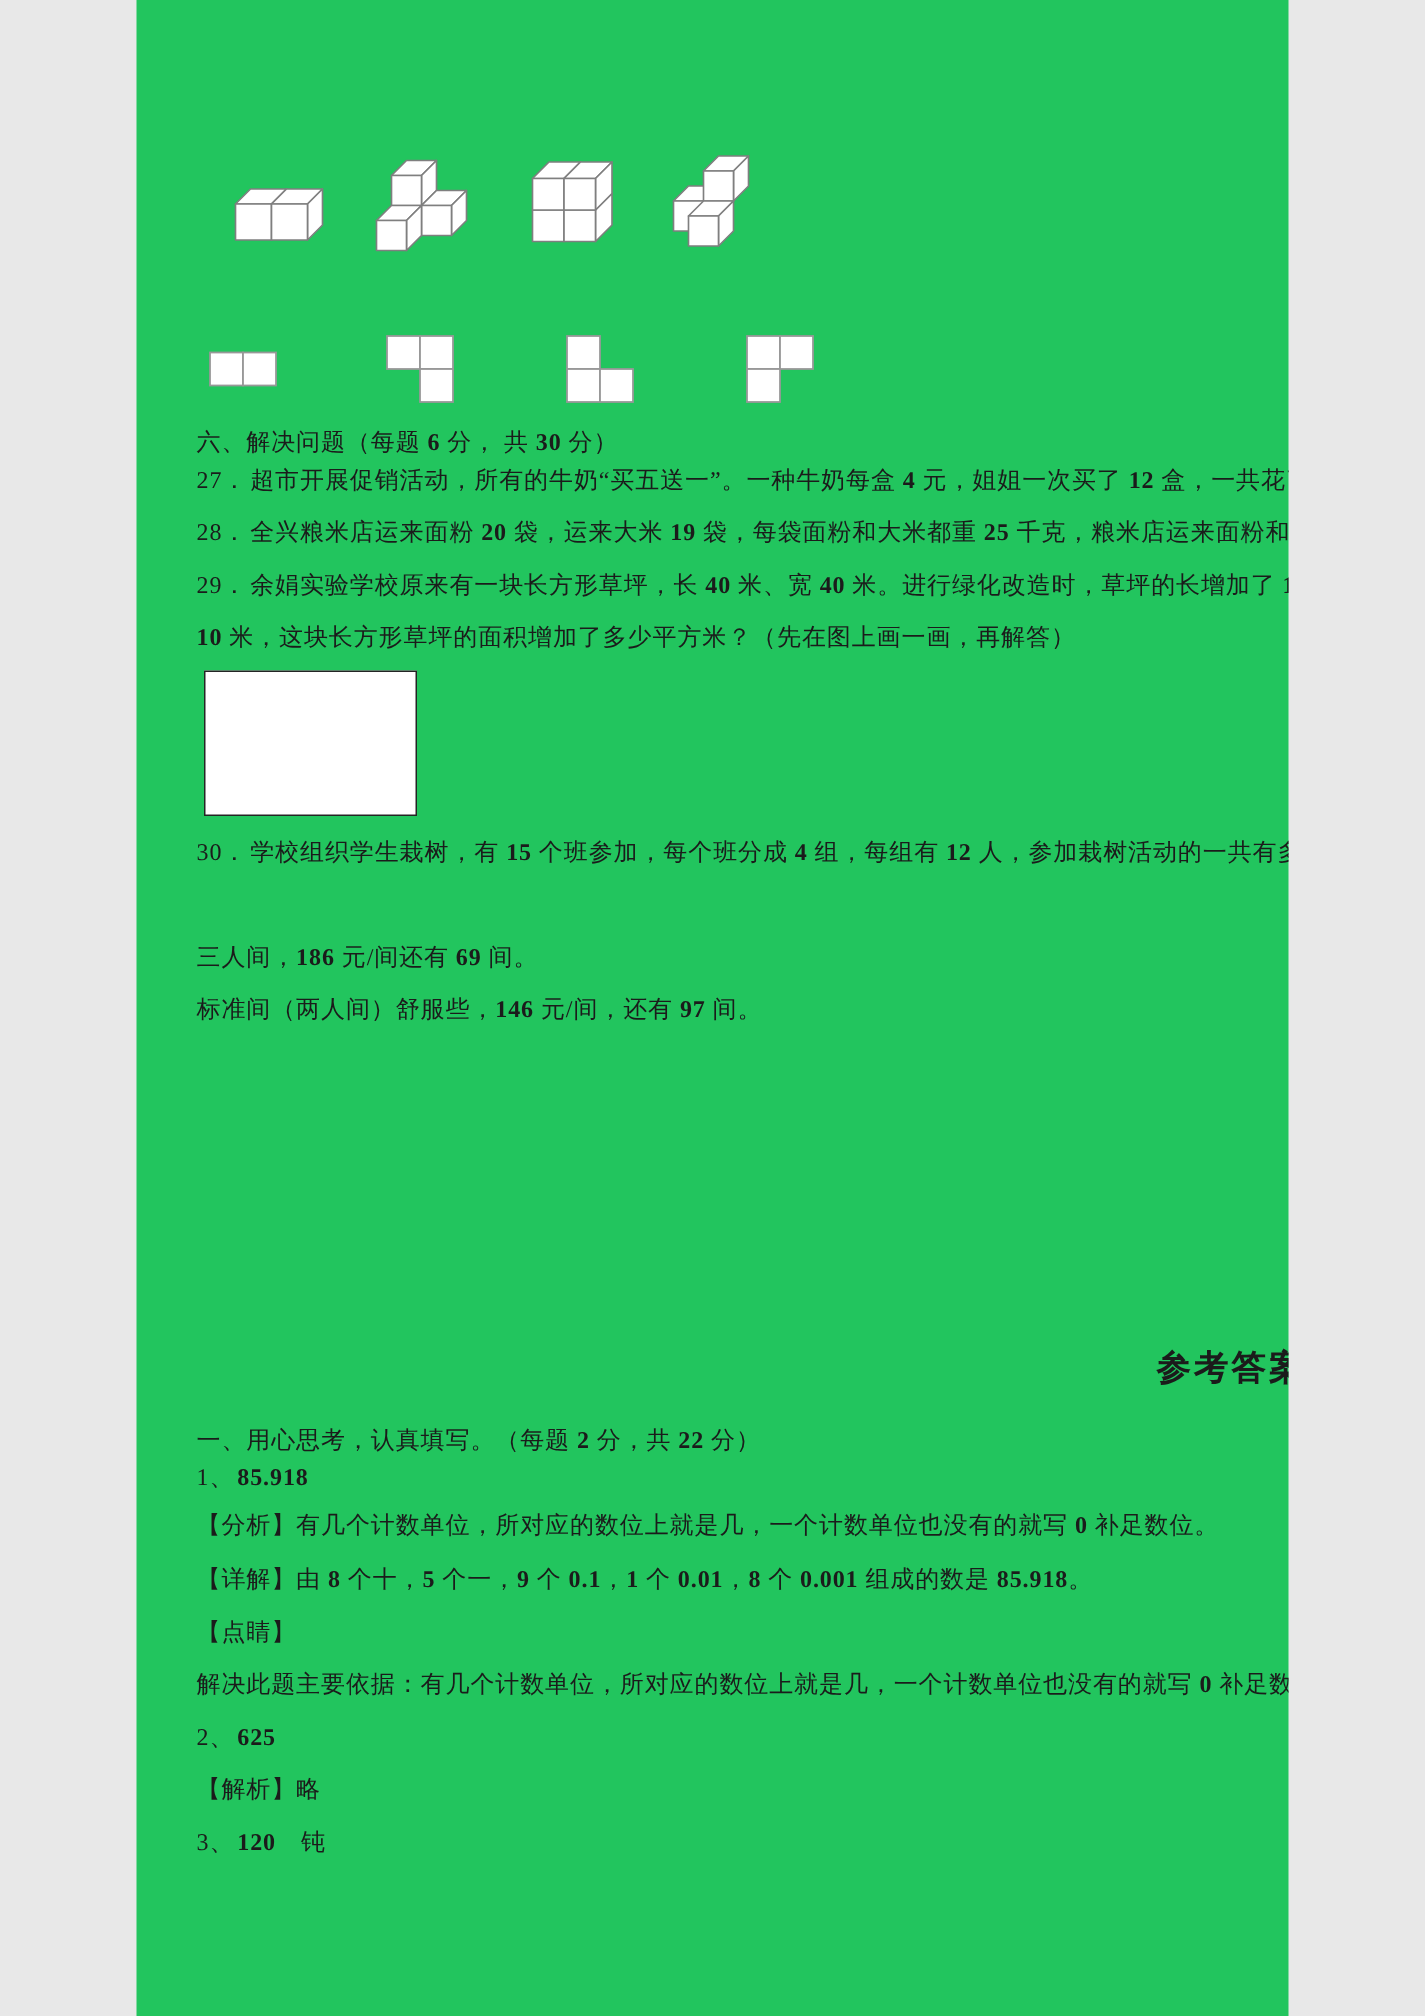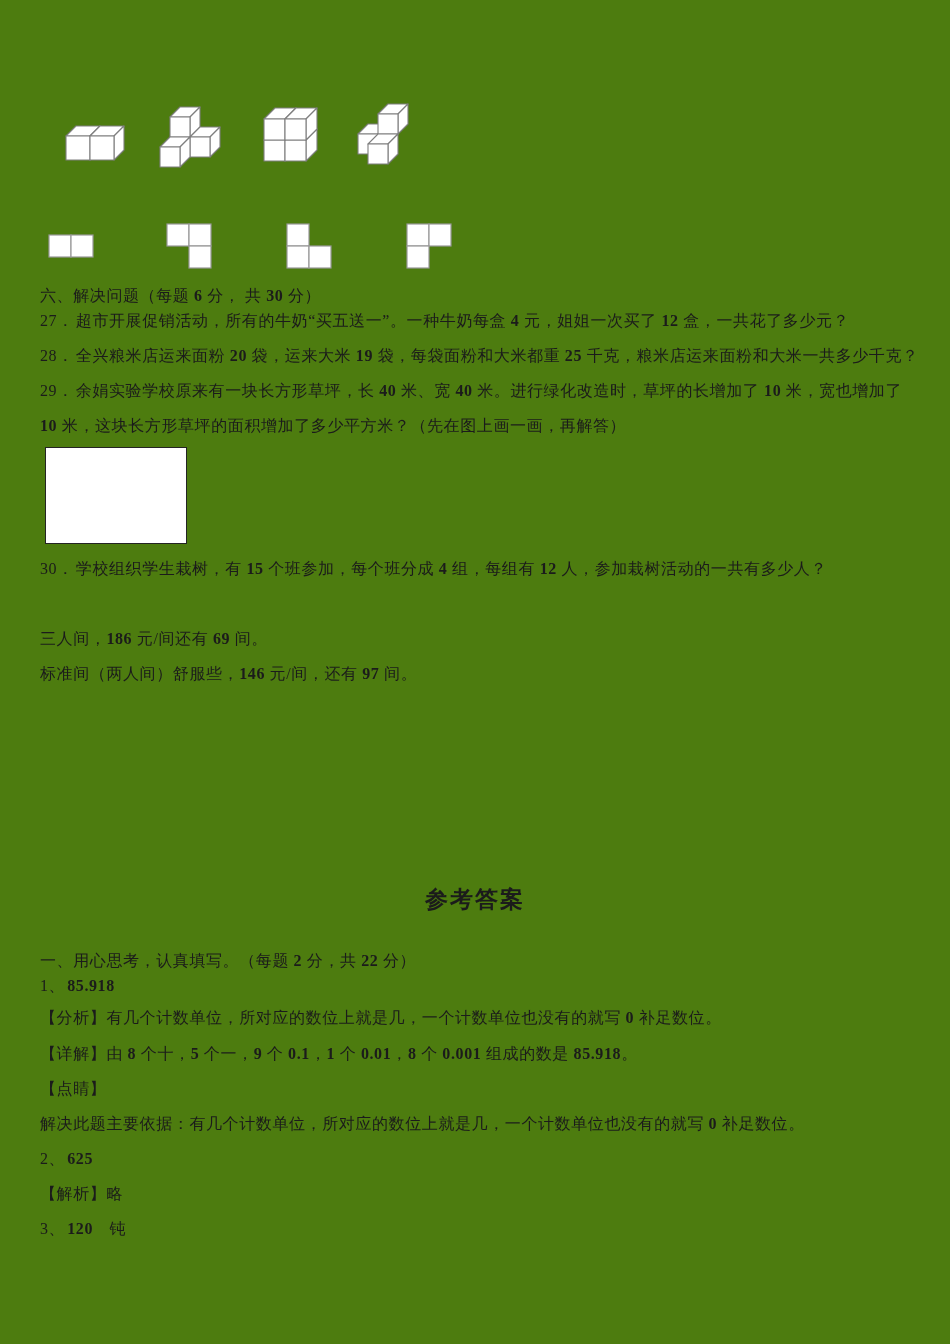--- a/index.html
+++ b/index.html
@@ -1,30 +1,30 @@
 <!DOCTYPE html>
 <html lang="zh"><head>
 <meta charset="utf-8">
 <style>
   html,body{margin:0;padding:0;background:#e8e8e8;}
   .page{
-    position:relative;width:950px;height:1344px;margin:0 auto;
-    background:#4d7c0f;color:#1b1b1b;
+    position:relative;width:768px;height:1344px;margin:0 auto;
+    background:#22c55e;color:#1b1b1b;
     font-family:"Liberation Serif","DejaVu Serif",serif;
     overflow:hidden;
   }
   .line{
     position:absolute;left:40px;font-size:16px;line-height:20px;
     letter-spacing:0.6px;white-space:pre;
   }
   .line b{font-weight:bold;}
   .qno{margin-right:2px;}
   .answers-title{
-    position:absolute;left:0;top:884px;width:100%;text-align:center;
-    font-size:23px;font-weight:bold;letter-spacing:2px;margin:0;
+    position:absolute;left:0;top:884px;width:100%;text-align:right;
+    font-size:23px;font-weight:bold;letter-spacing:2px;margin:12px;
   }
   .fig{position:absolute;display:block;}
   .fig3d polygon{fill:#ffffff;stroke:#7f7f7f;stroke-width:1.1;stroke-linejoin:round;}
   .fig2d rect{fill:#ffffff;stroke:#989898;stroke-width:1.2;}
   .draw-box{position:absolute;left:45px;top:447px;width:140px;height:95px;border:1.5px solid #242424;background:#fff;}
 </style>
 </head>
 <body>
 
 <div class="page">

